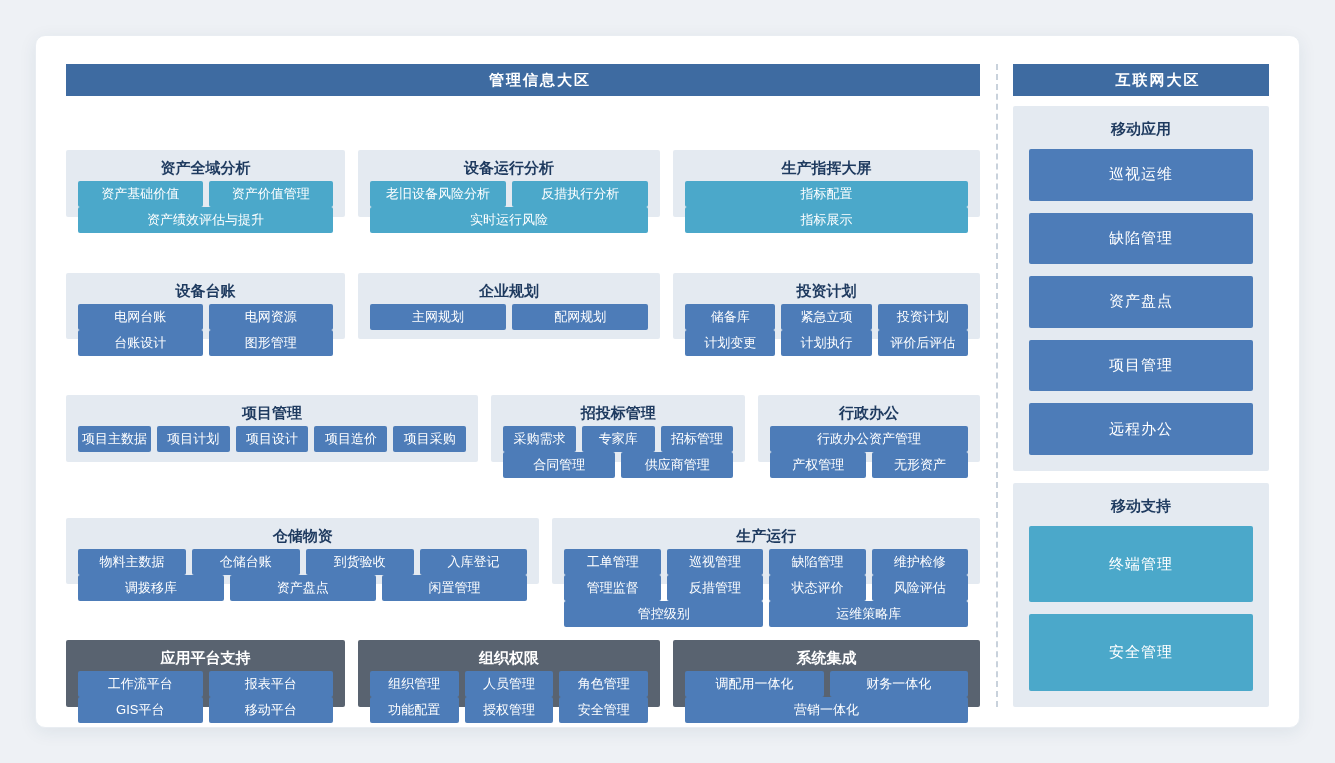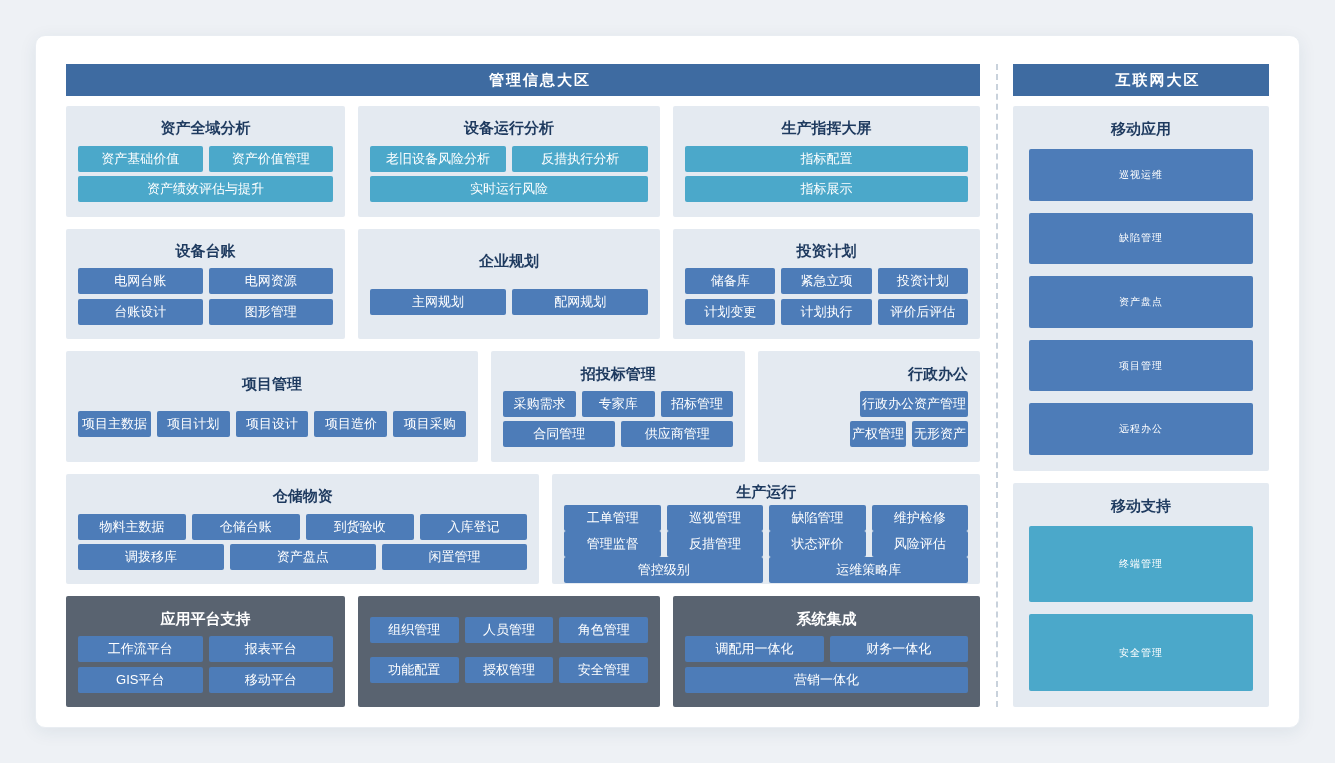--- a/index.html
+++ b/index.html
@@ -39,21 +39,21 @@
     text-align:center;letter-spacing:2px;
     flex:0 0 auto;
     padding-left:34px;
   }
   .divider{
     flex:0 0 0px;
     border-left:2px dashed #c9d2dc;
     margin:0 15px 0 16px;
   }
   .zone-body{flex:1 1 auto;display:flex;flex-direction:column;gap:12px;margin-top:10px;min-height:0;}
-  .row{display:flex;gap:13px;flex:1 1 0;min-height:0;}
+  .row{display:flex;gap:13px;flex:1 1 0;min-height:0;margin-top:44px;}
   .section{
     background:var(--section-bg);
     border-radius:2px;
     padding:6px 12px 10px 12px;
     display:flex;flex-direction:column;
     justify-content:space-evenly;
     flex:1 1 0;min-width:0;
   }
   .section.dark{background:var(--section-dark-bg);}
   .section-title{
@@ -78,21 +78,21 @@
     border-radius:2px;
     padding:8px 16px 16px 16px;
     display:flex;flex-direction:column;
     flex:1 1 0;min-height:0;
   }
   .rsection .section-title{padding:6px 0 10px 0;}
   .rlist{flex:1 1 auto;display:flex;flex-direction:column;gap:12px;min-height:0;}
   .rbtn{
     flex:1 1 0;
     display:flex;align-items:center;justify-content:center;
-    color:#ffffff;font-size:10px;border-radius:2px;
+    color:#ffffff;font-size:15px;border-radius:2px;
     letter-spacing:1px;cursor:default;text-align:center;
   }
   .rbtn.blue{background:var(--button-blue);}
   .rbtn.teal{background:var(--button-teal);}
 </style>
 </head>
 <body>
 
 <div class="canvas">
   <div class="card">
@@ -180,21 +180,21 @@
               <div class="btn-row">
                 <div class="chip blue">采购需求</div>
                 <div class="chip blue">专家库</div>
                 <div class="chip blue">招标管理</div>
               </div>
               <div class="btn-row">
                 <div class="chip blue">合同管理</div>
                 <div class="chip blue">供应商管理</div>
               </div>
             </div>
-            <div class="section light" style="flex-grow: 214; align-items: flex-end;">
+            <div class="section light" style="flex-grow: 214;">
               <div class="section-title">行政办公</div>
               <div class="btn-row">
                 <div class="chip blue">行政办公资产管理</div>
               </div>
               <div class="btn-row">
                 <div class="chip blue">产权管理</div>
                 <div class="chip blue">无形资产</div>
               </div>
             </div>
           </div>
@@ -239,20 +239,21 @@
               <div class="btn-row">
                 <div class="chip blue">工作流平台</div>
                 <div class="chip blue">报表平台</div>
               </div>
               <div class="btn-row">
                 <div class="chip blue">GIS平台</div>
                 <div class="chip blue">移动平台</div>
               </div>
             </div>
             <div class="section dark" style="flex-grow: 300;">
+              <div class="section-title">组织权限</div>
               <div class="btn-row">
                 <div class="chip blue">组织管理</div>
                 <div class="chip blue">人员管理</div>
                 <div class="chip blue">角色管理</div>
               </div>
               <div class="btn-row">
                 <div class="chip blue">功能配置</div>
                 <div class="chip blue">授权管理</div>
                 <div class="chip blue">安全管理</div>
               </div>

